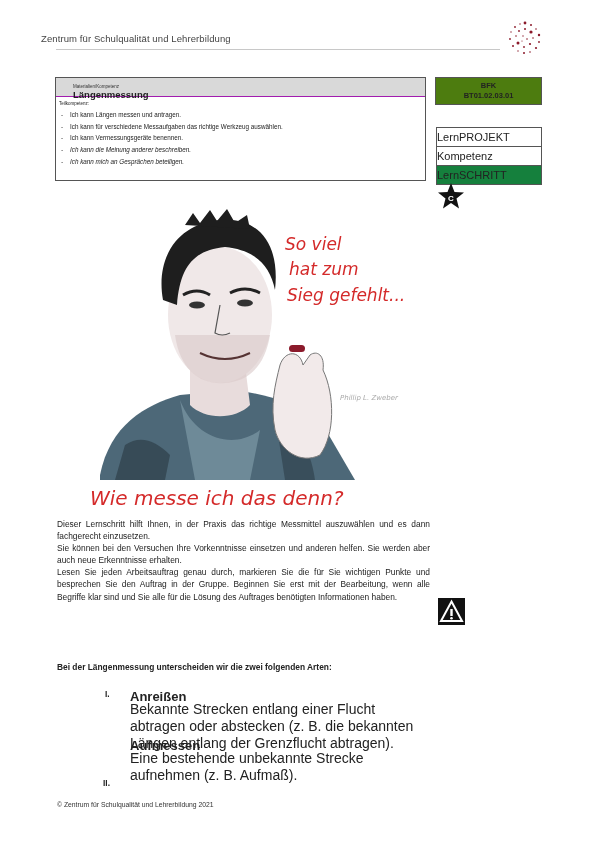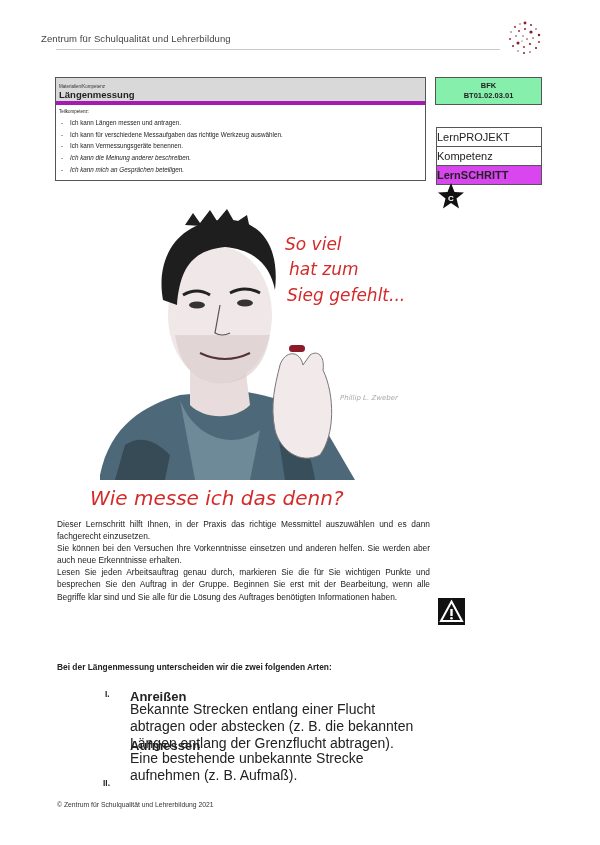--- a/index.html
+++ b/index.html
@@ -5,36 +5,36 @@
   html, body { margin: 0; padding: 0; background: #ffffff; }
   body { width: 600px; height: 845px; position: relative; overflow: hidden;
          font-family: "Liberation Sans", sans-serif; color: #222; }
   .abs { position: absolute; }
 
   .header-title { left: 41px; top: 33px; font-size: 9.5px; color: #444; letter-spacing: 0.1px; }
   .header-rule { left: 56px; top: 49px; width: 444px; height: 1px; background: #c8c8c8; }
   .logo { left: 507px; top: 20px; width: 36px; height: 36px; }
 
   .comp-box { left: 55px; top: 77px; width: 371px; height: 104px; border: 1px solid #555; box-sizing: border-box; }
-  .comp-head { height: 27px; background: #d9d9d9; border-bottom: 4px solid #a21caf; padding-left: 3px; box-sizing: border-box; }
+  .comp-head { height: 19px; background: #d9d9d9; border-bottom: 1px solid #a21caf; padding-left: 17px; box-sizing: border-box; }
   .comp-head-small { font-size: 4.5px; color: #333; padding-top: 6px; line-height: 5px; }
   .comp-head-title { font-size: 9.5px; font-weight: bold; color: #222; line-height: 12px; }
   .comp-sub { font-size: 4.5px; color: #222; padding: 4px 0 0 3px; line-height: 6px; }
   .comp-list { margin: 2px 0 0 0; padding: 0; list-style: none; }
   .comp-list li { font-size: 6.3px; line-height: 11.7px; padding-left: 5px; color: #222; }
   .comp-list li .dash { display: inline-block; width: 9px; }
   .comp-list li.it { font-style: italic; }
 
-  .code-box { left: 435px; top: 77px; width: 107px; height: 28px; background: #86efac; border: 1px solid #555;
+  .code-box { left: 435px; top: 77px; width: 107px; height: 28px; background: #4d7c0f; border: 1px solid #555;
               box-sizing: border-box; text-align: center; font-size: 7.5px; font-weight: bold; line-height: 10px; padding-top: 3px; color: #222; }
 
   .nav-box { left: 436px; top: 127px; width: 106px; border: 1px solid #555; box-sizing: border-box; }
   .nav-item { height: 18px; line-height: 18px; text-align: left; font-size: 11px; color: #222; border-bottom: 1px solid #555; }
   .nav-item:last-child { border-bottom: none; }
-  .nav-item.active { background: #d946ef; font-weight: bold; }
+  .nav-item.active { background: #15803d; font-weight: normal; }
 
   .star { left: 437px; top: 182px; width: 28px; height: 28px; }
 
   .illustration { left: 85px; top: 205px; width: 350px; height: 310px; }
 
   .body-text { left: 57px; top: 518px; width: 373px; font-size: 8.4px; line-height: 12.1px; color: #222; text-align: justify; }
   .body-text p { margin: 0; }
 
   .warn { left: 438px; top: 598px; width: 27px; height: 27px; }
 

